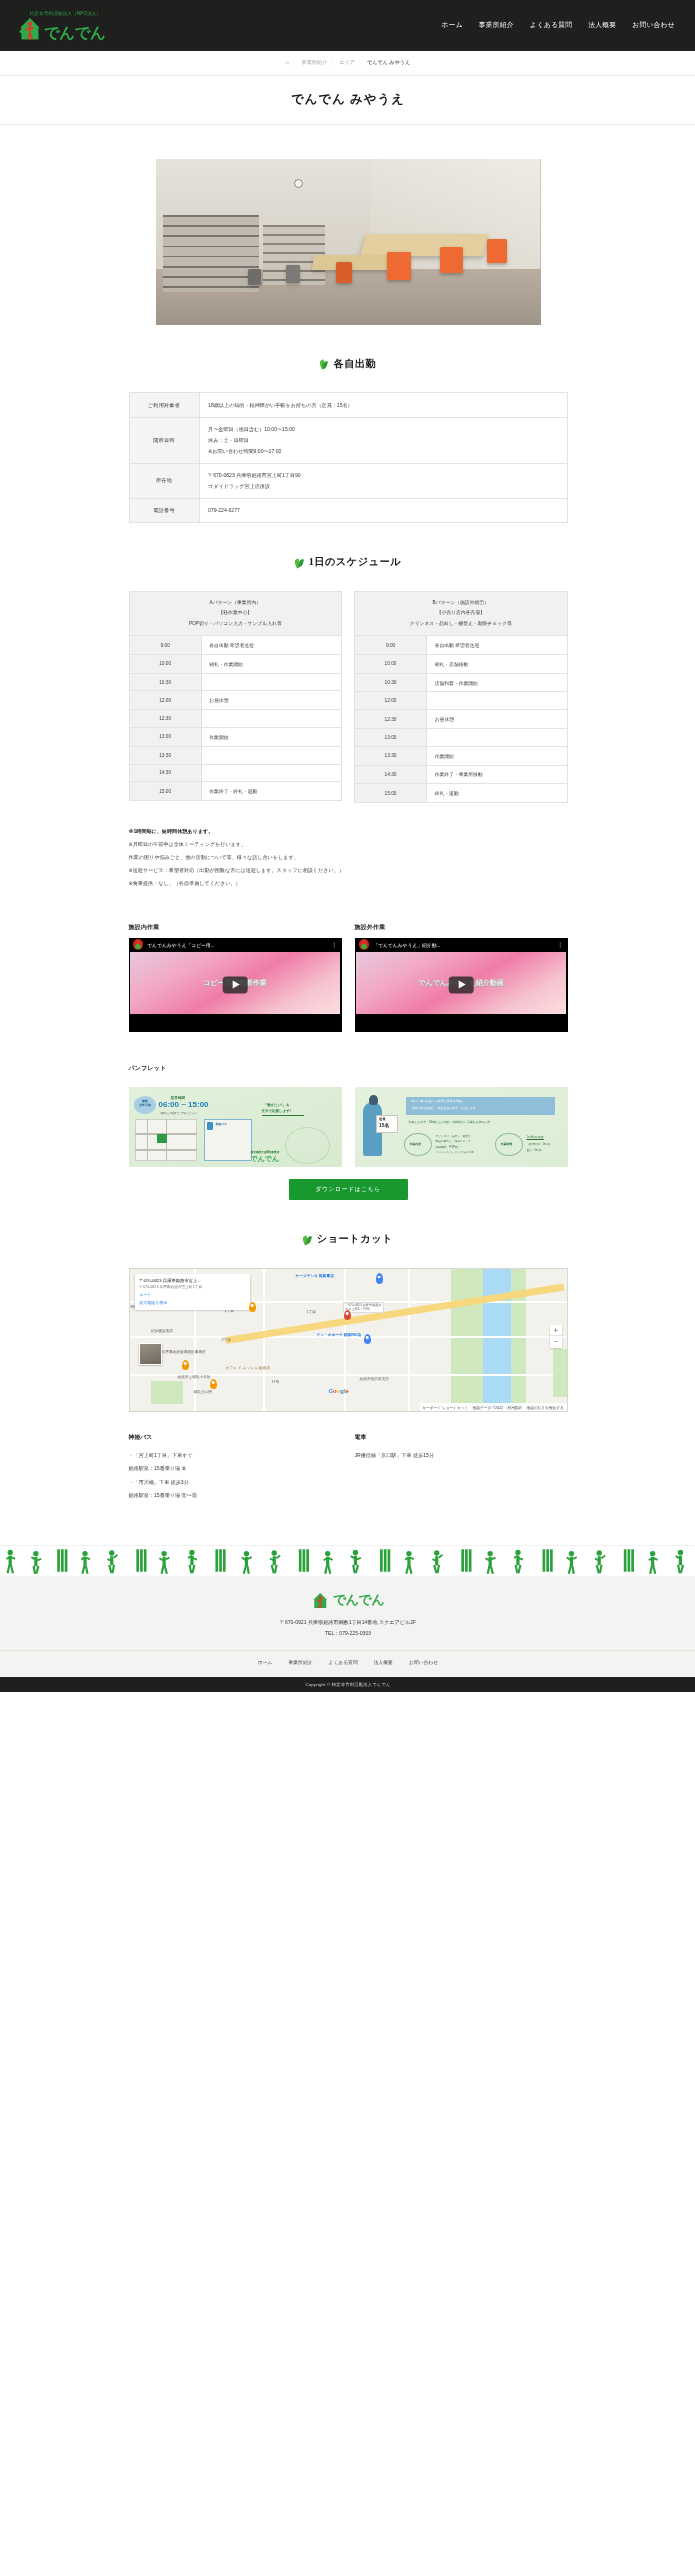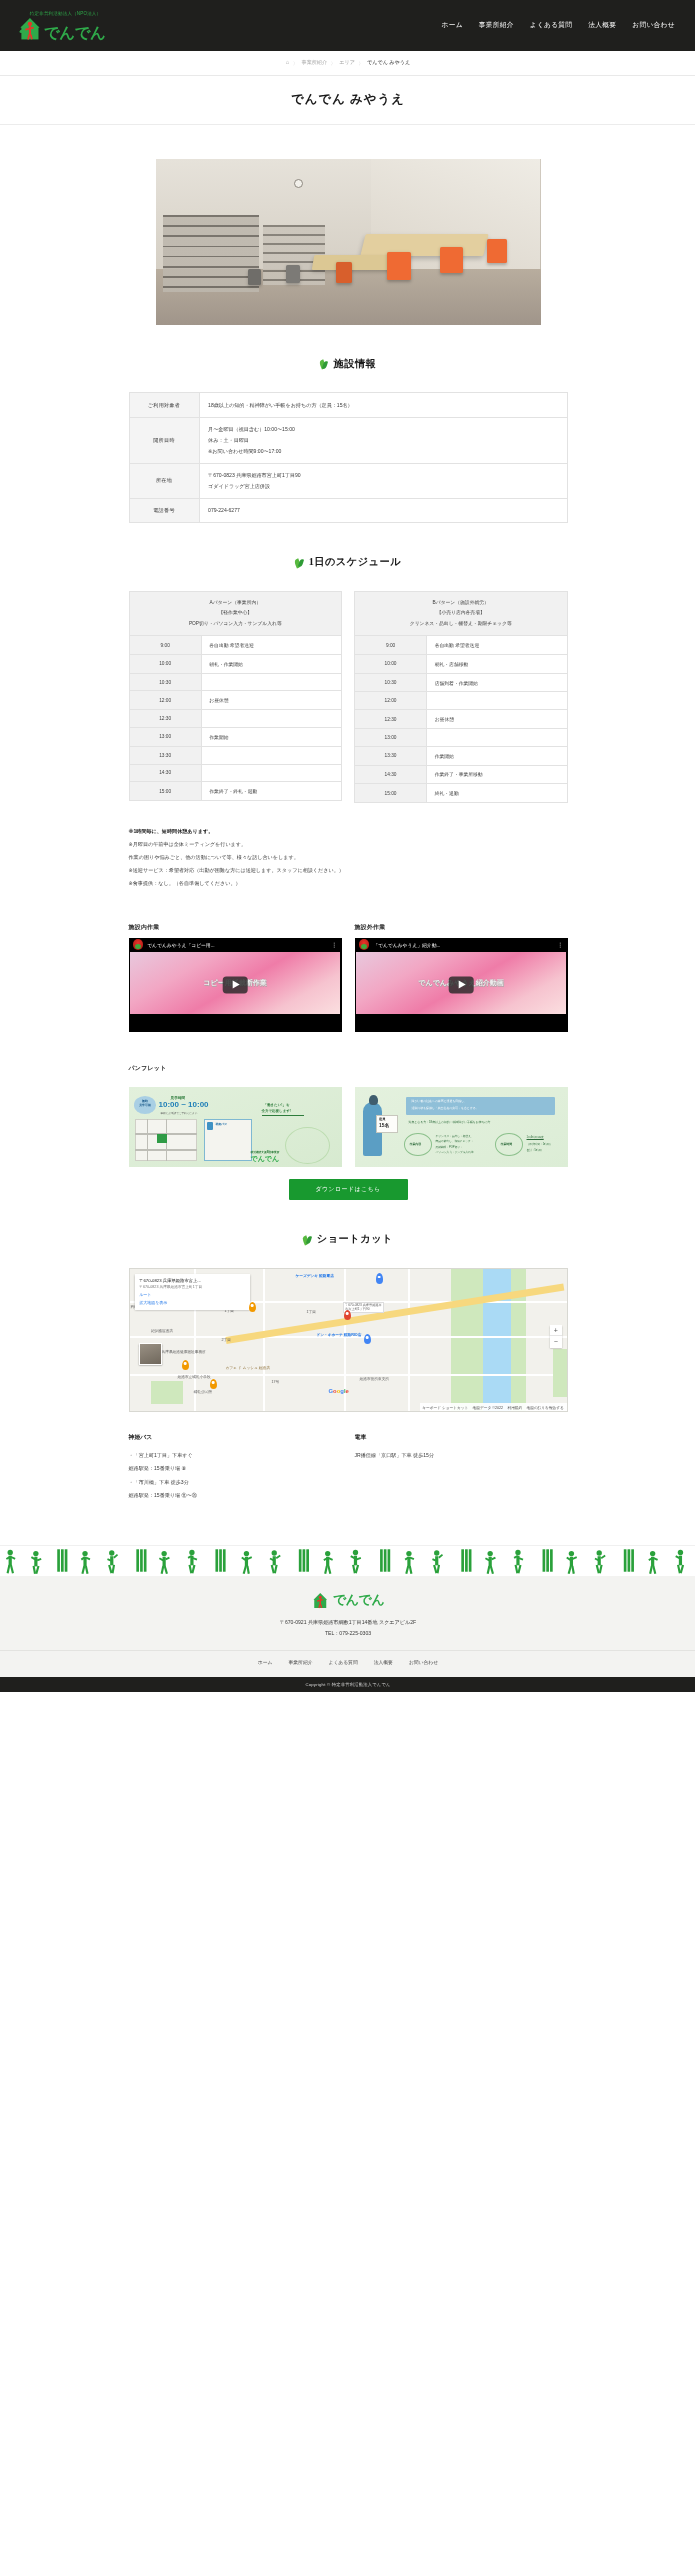--- a/index.html
+++ b/index.html
@@ -352,21 +352,21 @@
       <div class="chair" style="left:34%;top:64%;width:14px;height:18px;background:#7c7a76;"></div>
       <div class="chair" style="left:24%;top:66%;width:13px;height:16px;background:#6f6d69;"></div>
     </div>
 
     <div class="sp60"></div>
     <h2 class="sec-head">
       <span class="leaf-icon">
           <i class="l1"></i>
           <i class="l2"></i>
         </span>
-      <span>施設情報</span>
+      <span>各自出勤</span>
     </h2>
     <div class="sp40"></div>
 
     <table class="info-table">
       <tbody>
         <tr>
           <th>ご利用対象者</th>
           <td>
             <div>18歳以上の知的・精神障がい手帳をお持ちの方（定員：15名）</div>
           </td>
@@ -551,21 +551,21 @@
 
     <div class="sp60"></div>
     <div class="sub-head">パンフレット</div>
     <div class="sp16"></div>
     <div class="two-col">
       <div class="col">
         <div class="pam-box pam-left">
           <div class="pam-ellipse" style="left:5.4px;top:8.6px;width:22.5px;height:18px;background:#a9cfe4;"></div>
           <div class="pam-txt" style="left:7.5px;top:13px;font-size:2.9px;color:#1b5a8a;line-height:1.35;text-align:center;width:18px;">随時<br>見学可能</div>
           <div class="pam-txt" style="left:42px;top:7.5px;font-size:3.7px;color:#2e7c3c;">見学時間</div>
-          <div class="pam-txt" style="left:30px;top:13px;font-size:8px;color:#1f7fb8;font-weight:bold;">10:00 ~ 10:00</div>
+          <div class="pam-txt" style="left:30px;top:13px;font-size:8px;color:#1f7fb8;font-weight:bold;">06:00 ~ 15:00</div>
           <div class="pam-txt" style="left:32px;top:23.5px;font-size:2.6px;color:#555;font-weight:normal;">事前にお電話でご予約ください</div>
           <div class="pam-txt" style="left:135px;top:16px;font-size:3.5px;color:#2e7c3c;">「働きたい!」を</div>
           <div class="pam-txt" style="left:133px;top:22px;font-size:3.5px;color:#2e7c3c;">全力で応援します!</div>
           <div style="position:absolute;left:133px;top:28px;width:42px;height:0.5px;background:#2e7c3c;"></div>
           <div class="pam-map" style="left:6.4px;top:32px;width:62px;height:42px;"></div>
           <div style="position:absolute;left:18px;top:32px;width:1.6px;height:42px;background:#bdbdb6;"></div>
           <div style="position:absolute;left:37px;top:32px;width:1.6px;height:42px;background:#bdbdb6;"></div>
           <div style="position:absolute;left:6.4px;top:46px;width:62px;height:1.6px;background:#bdbdb6;"></div>
           <div style="position:absolute;left:6.4px;top:62px;width:62px;height:1.6px;background:#bdbdb6;"></div>
           <div style="position:absolute;left:28px;top:47px;width:10.7px;height:8.6px;background:#2f9b46;"></div>

